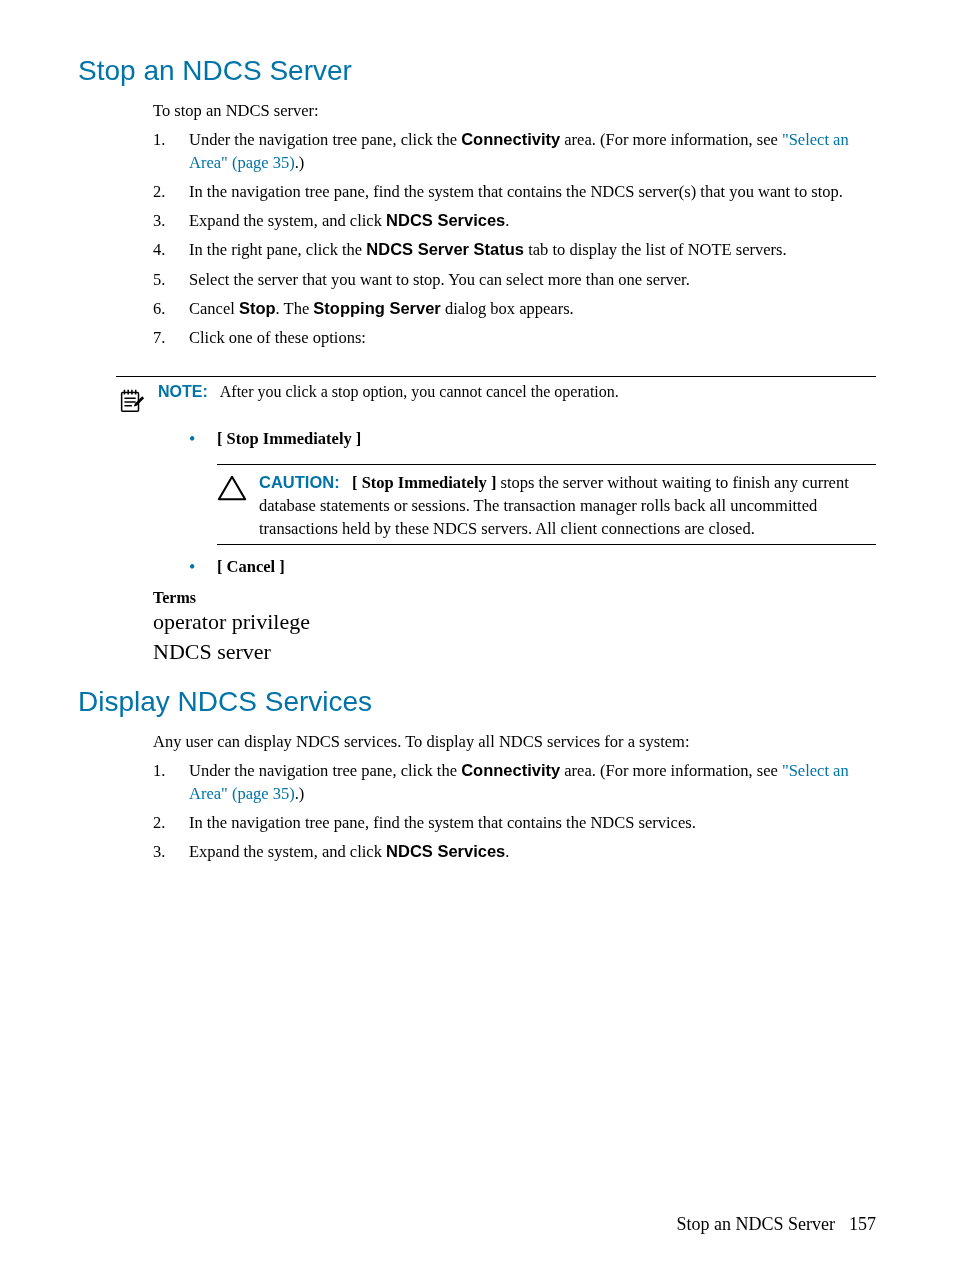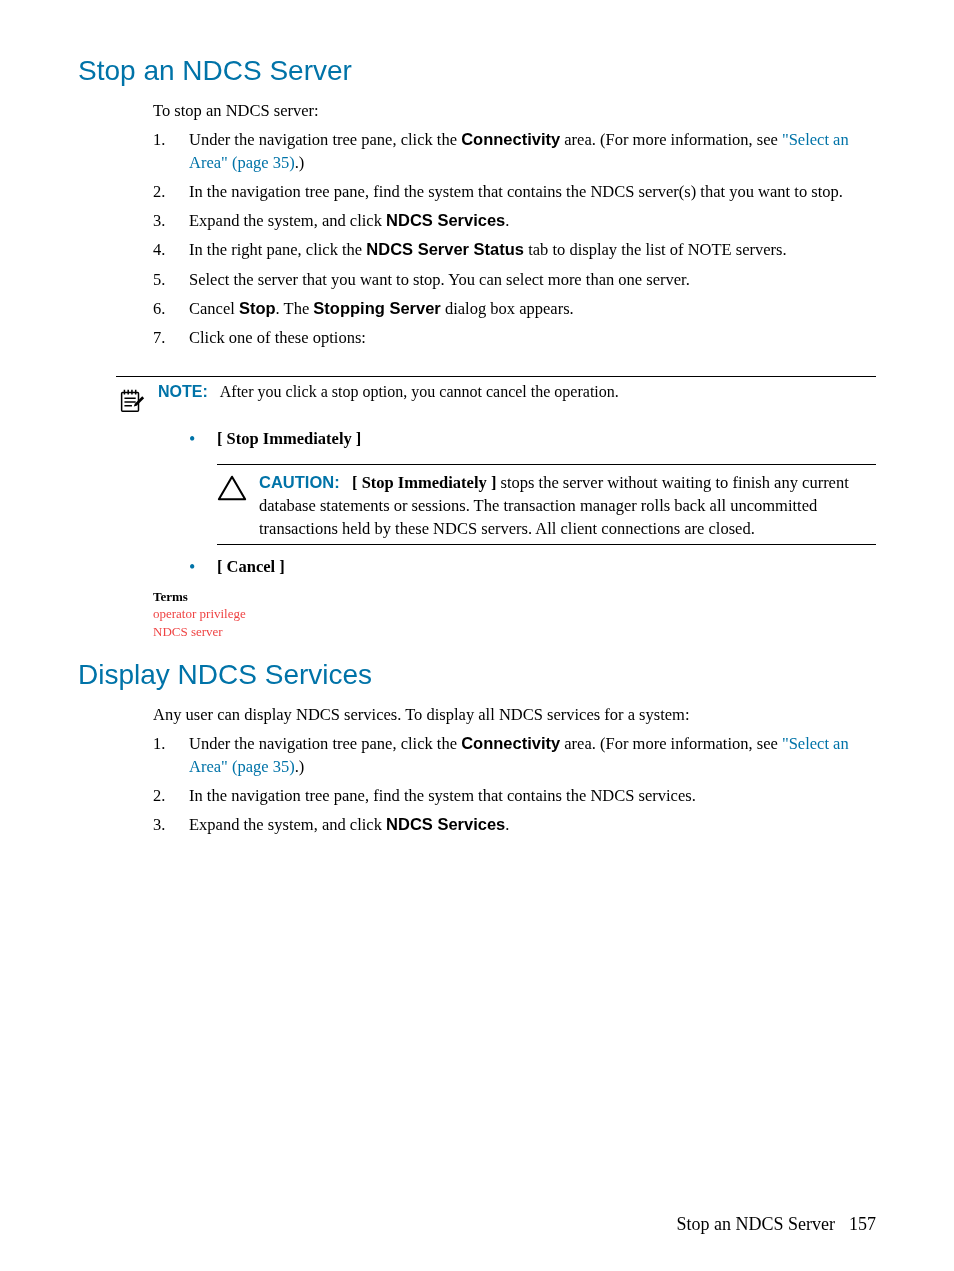--- a/index.html
+++ b/index.html
@@ -72,22 +72,22 @@
       margin-left: 64px;
       margin-top: 12px;
       margin-bottom: 10px;
     }
     .caution-rule {
       border: none;
       border-top: 1px solid #000;
       margin: 4px 0 6px 0;
     }
     .terms-block { margin-left: 75px; margin-top: 8px; margin-bottom: 18px; }
-    .terms-heading { font-weight: bold; font-size: 13px; }
-    .terms-link { color: #ef4444; font-size: 13px; line-height: 1.4; display: block; }
+    .terms-heading { font-weight: bold; font-size: 16px; }
+    .terms-link { color: #000000; font-size: 22px; line-height: 1.4; display: block; }
     .footer {
       position: absolute;
       bottom: 36px;
       right: 78px;
       font-size: 18px;
     }
     .pagenum { margin-left: 14px; }
   </style>
 </head>
 <body>

